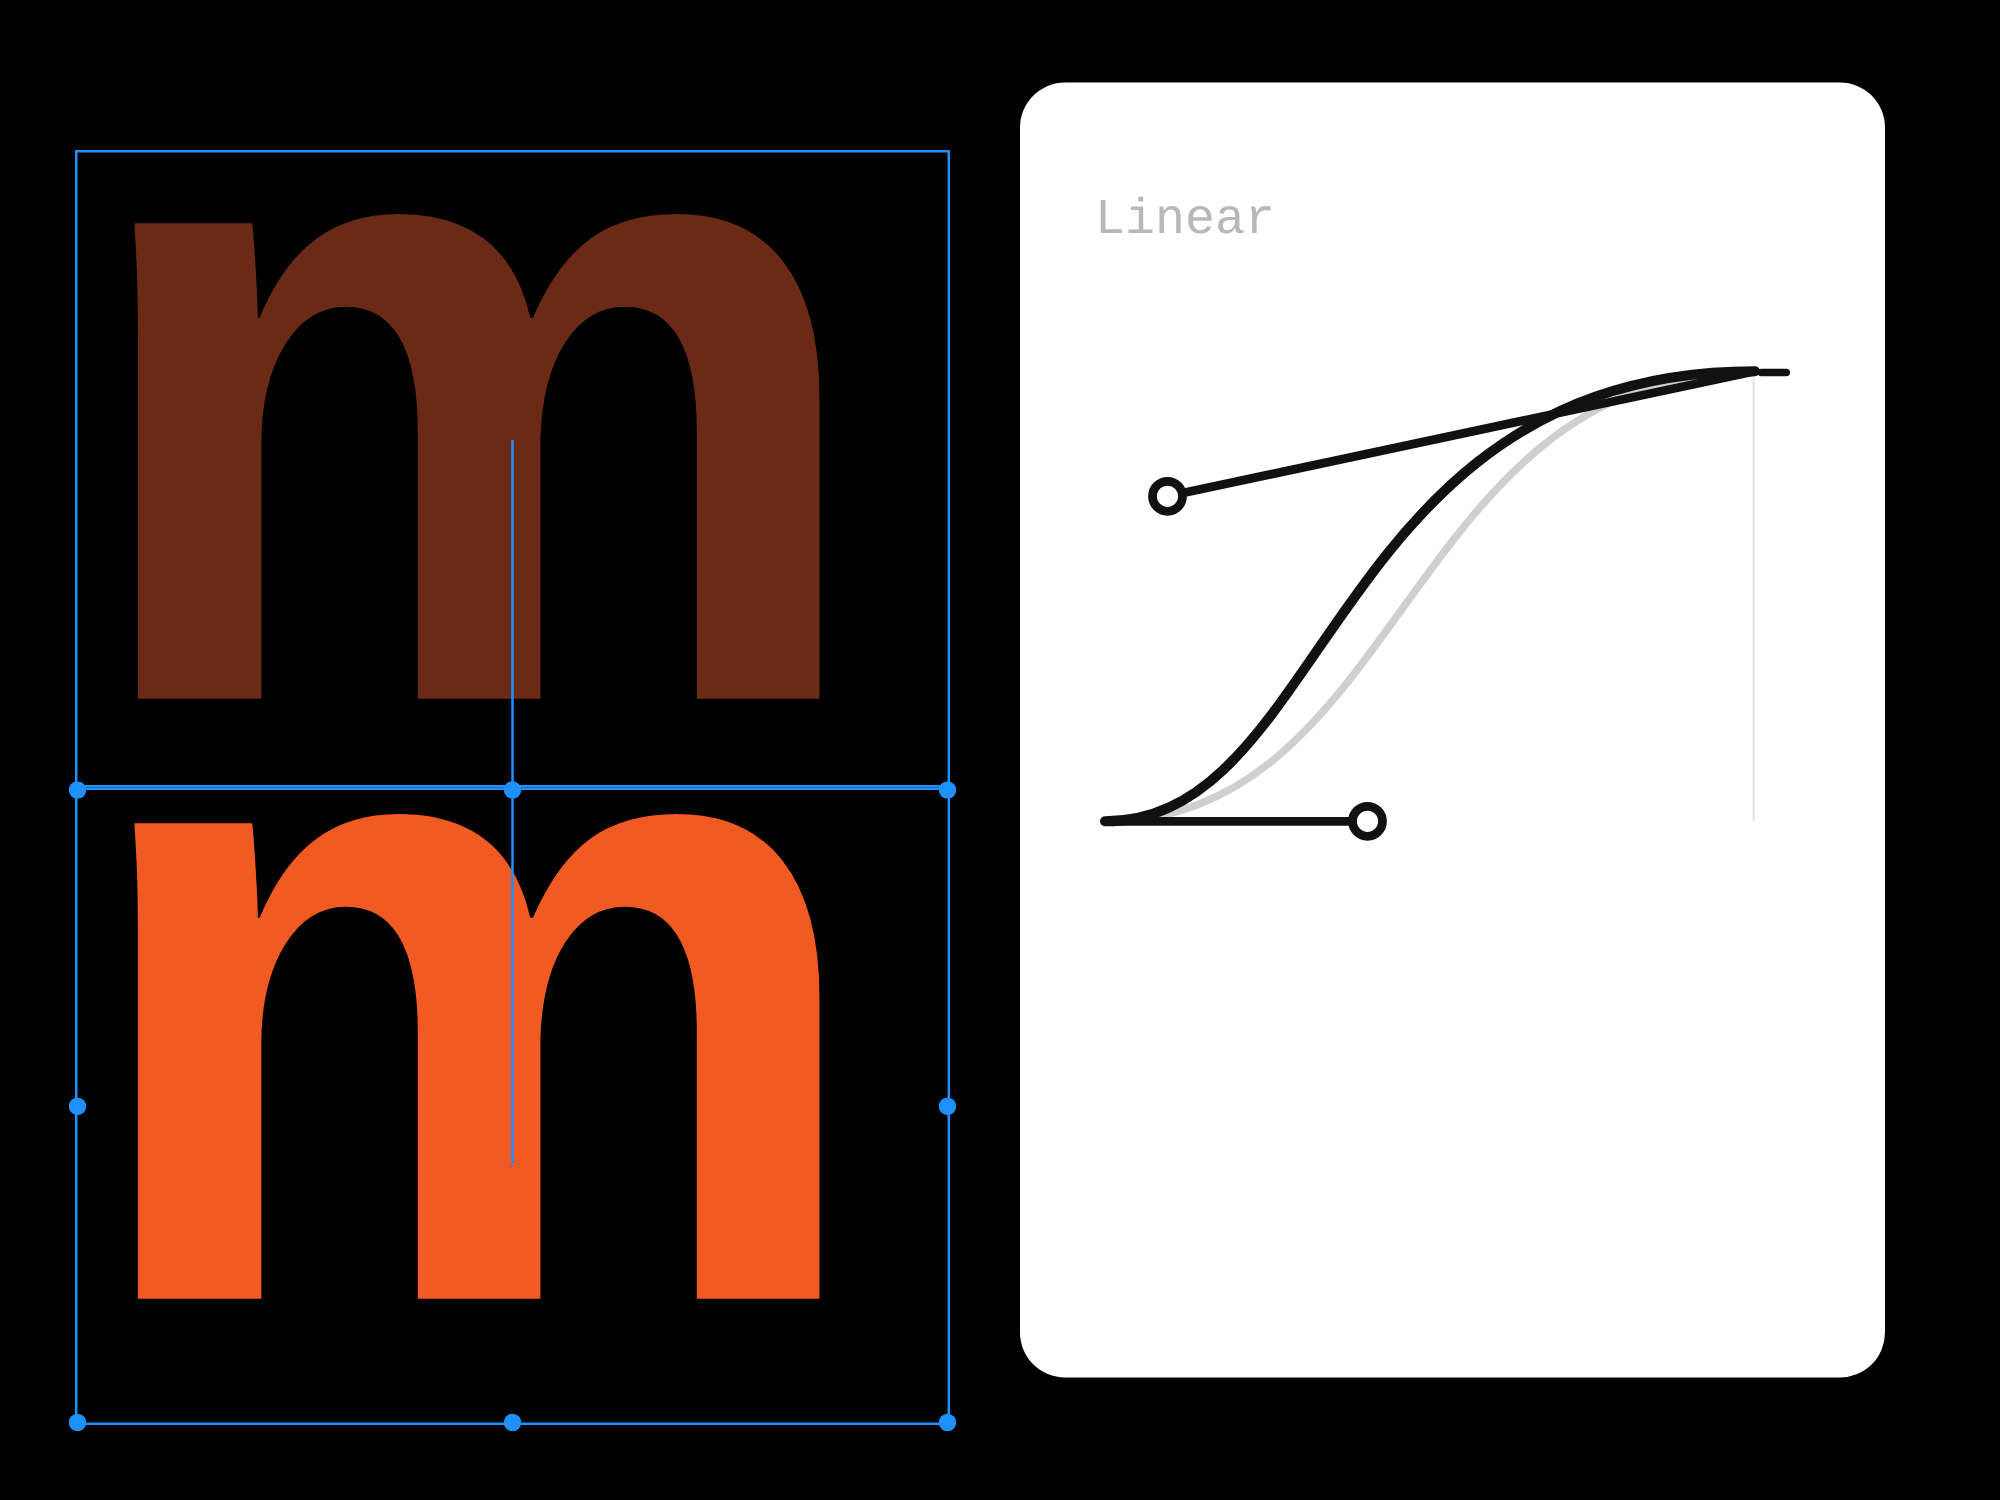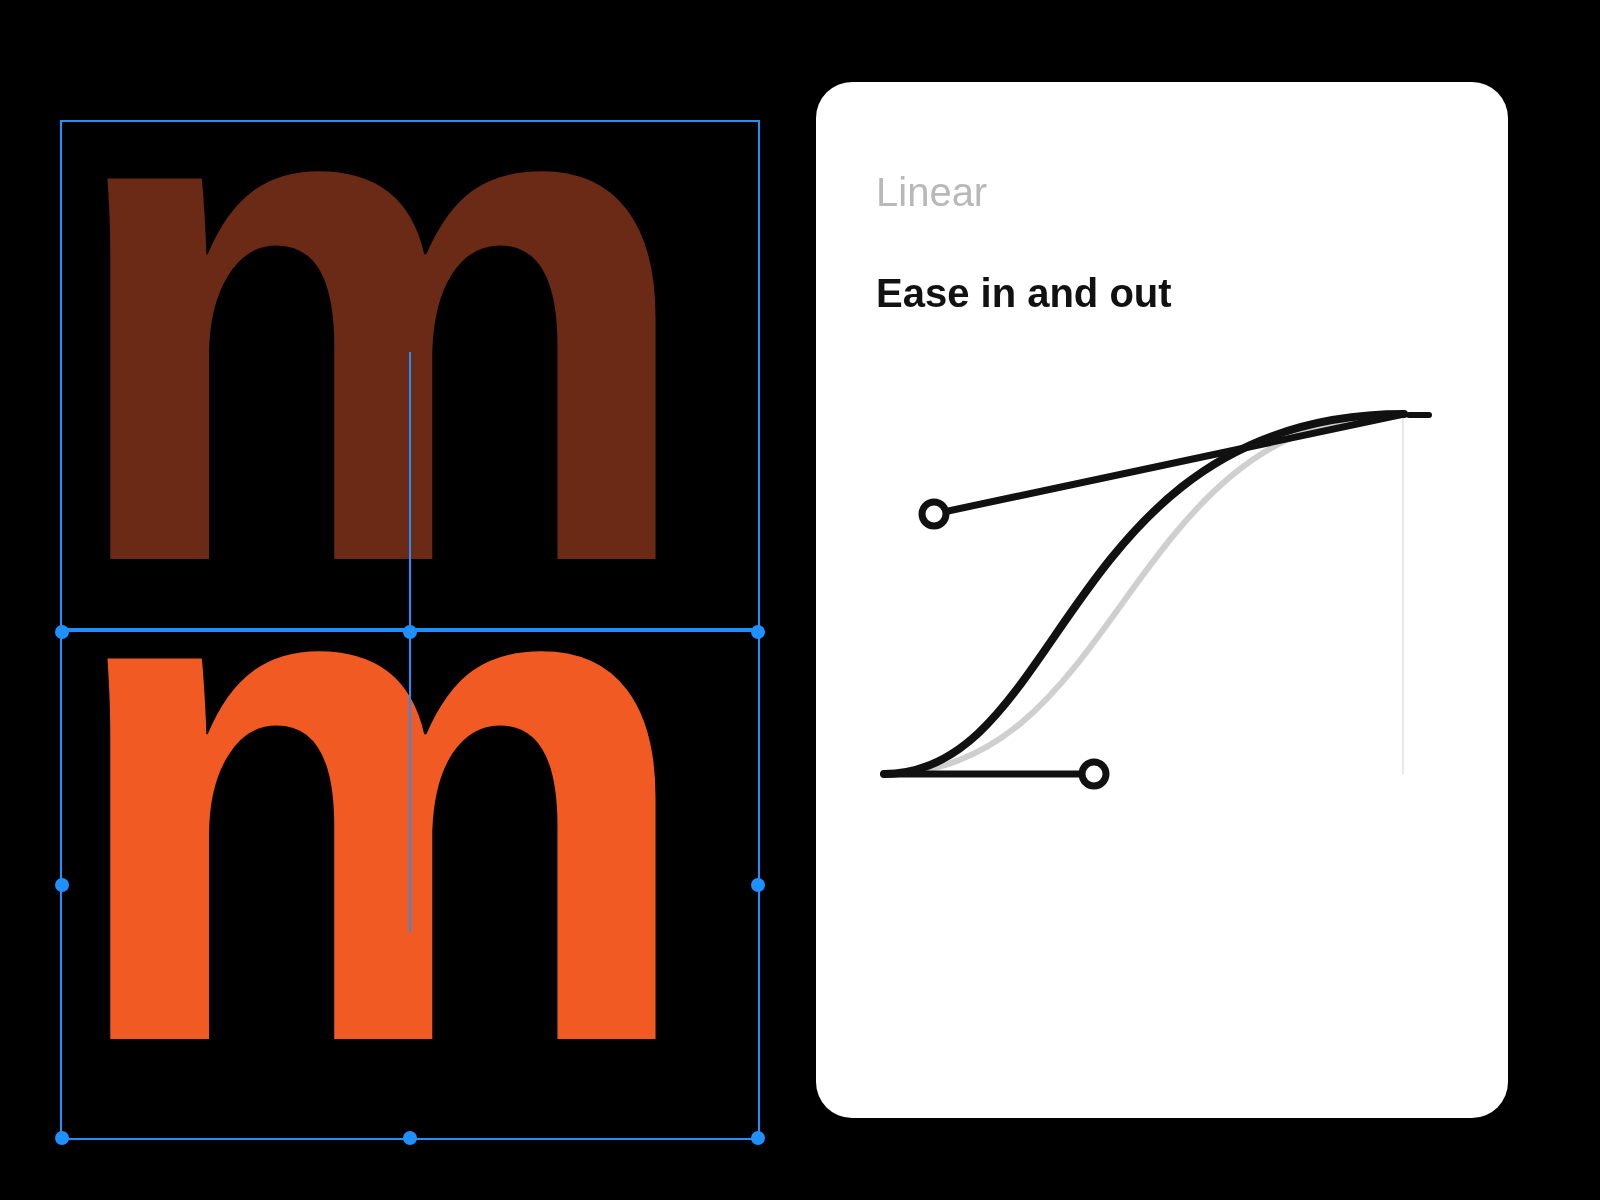--- a/index.html
+++ b/index.html
@@ -71,28 +71,29 @@
     width: 2px;
     height: 580px;
     background: #1e90ff;
     transform: translateX(-50%);
   }
 
   
   .panel {
     position: absolute;
     left: 816px;
-    top: 82px;
+    top: 66px;
     width: 692px;
     height: 1036px;
     background: #fff;
     border-radius: 36px;
     padding: 60px 48px 48px 48px;
     display: flex;
     flex-direction: column;
+    font-family: Liberation Mono, monospace;
   }
 
   .option {
     font-size: 40px;
     font-weight: 500;
     color: #b8b8b8;
     padding: 28px 12px;
     cursor: pointer;
   }
   .option.selected {
@@ -158,21 +159,20 @@
     <div class="handle" style="left:100%;top:100%"></div>
   </div>
 </div>
 
 <div class="panel">
 
   <div class="option">Linear</div>
 
 
 
-  <div class="option selected">Ease in and out</div>
 
   <div class="curve-wrap">
     <div class="dash"></div>
     <div class="curve-box"></div>
 
     <svg class="curve" viewBox="0 0 600 420">
 
       <path d="M 20 390 C 260 390 260 30 540 30" fill="none" stroke="#cfcfcf" stroke-width="6" stroke-linecap="round"></path>
 
       <path d="M 20 390 C 200 390 200 30 540 30" fill="none" stroke="#111" stroke-width="8" stroke-linecap="round"></path>

